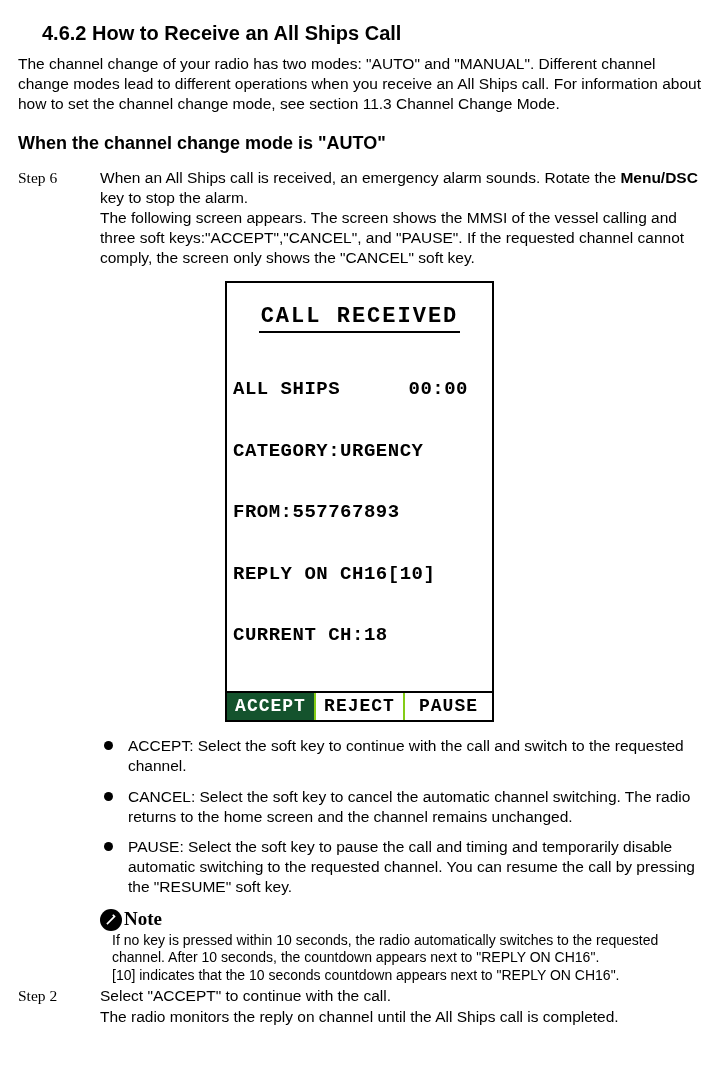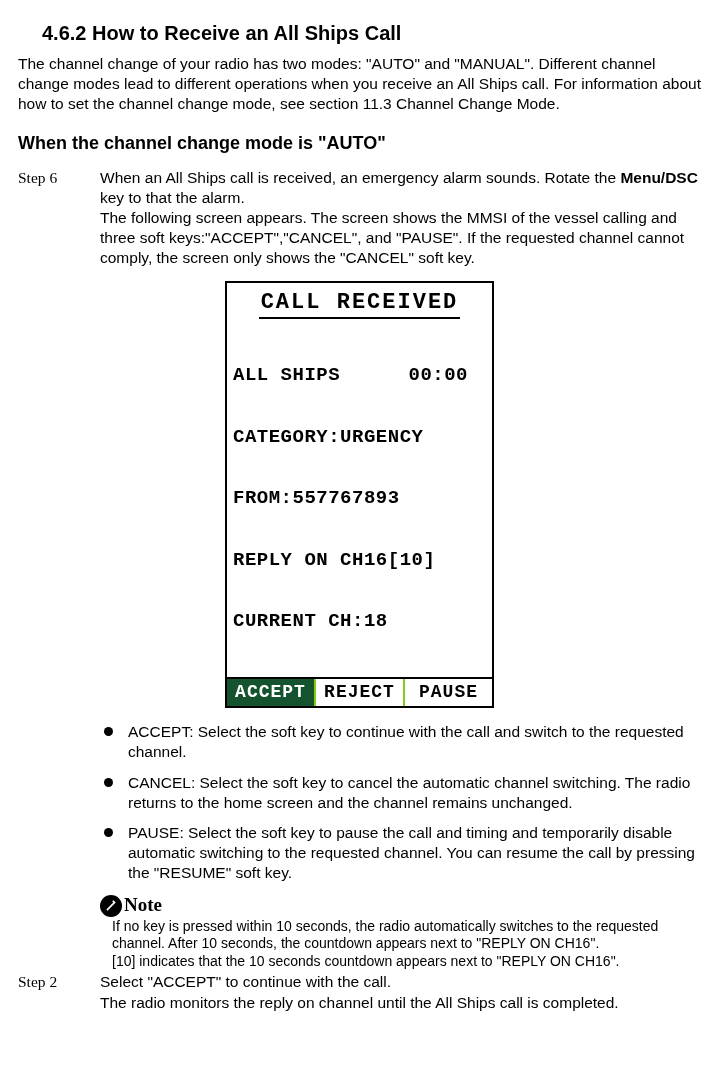--- a/index.html
+++ b/index.html
@@ -39,21 +39,21 @@
   .lcd {
     width: 265px;
     margin: 12px auto 14px auto;
     border: 2px solid #000;
     background: #fff;
     font-family: "Courier New", monospace;
     font-weight: bold;
   }
   .lcd-title-wrap {
     text-align: center;
-    padding: 6px 0 3px 0;
+    padding: 20px 0 3px 0;
   }
   .lcd-title {
     font-size: 22px;
     letter-spacing: 2px;
     border-bottom: 2px solid #000;
     display: inline-block;
     padding: 0 2px;
   }
   .lcd-body {
     padding: 2px 24px 2px 6px;
@@ -136,21 +136,21 @@
 
 <div class="section-heading">4.6.2 How to Receive an All Ships Call</div>
 
 <p class="paragraph">The channel change of your radio has two modes: "AUTO" and "MANUAL". Different channel change modes lead to different operations when you receive an All Ships call. For information about how to set the channel change mode, see section 11.3 Channel Change Mode.</p>
 
 <div class="sub-heading">When the channel change mode is "AUTO"</div>
 
 <div class="step-row">
   <div class="step-label">Step 6</div>
   <div class="step-body">
-    <span>When an All Ships call is received, an emergency alarm sounds. Rotate the </span><b>Menu/DSC</b><span> key to that the alarm.</span><br>
+    <span>When an All Ships call is received, an emergency alarm sounds. Rotate the </span><b>Menu/DSC</b><span> key to stop the alarm.</span><br>
     <span>The following screen appears. The screen shows the MMSI of the vessel calling and three soft keys:"ACCEPT","CANCEL", and "PAUSE". If the requested channel cannot comply, the screen only shows the "CANCEL" soft key.</span>
   </div>
 </div>
 
 <div class="lcd">
   <div class="lcd-title-wrap">
     <span class="lcd-title">CALL RECEIVED</span>
   </div>
   <div class="lcd-body">
     <div class="lcd-line"><span>ALL SHIPS</span><span>00:00</span></div>

